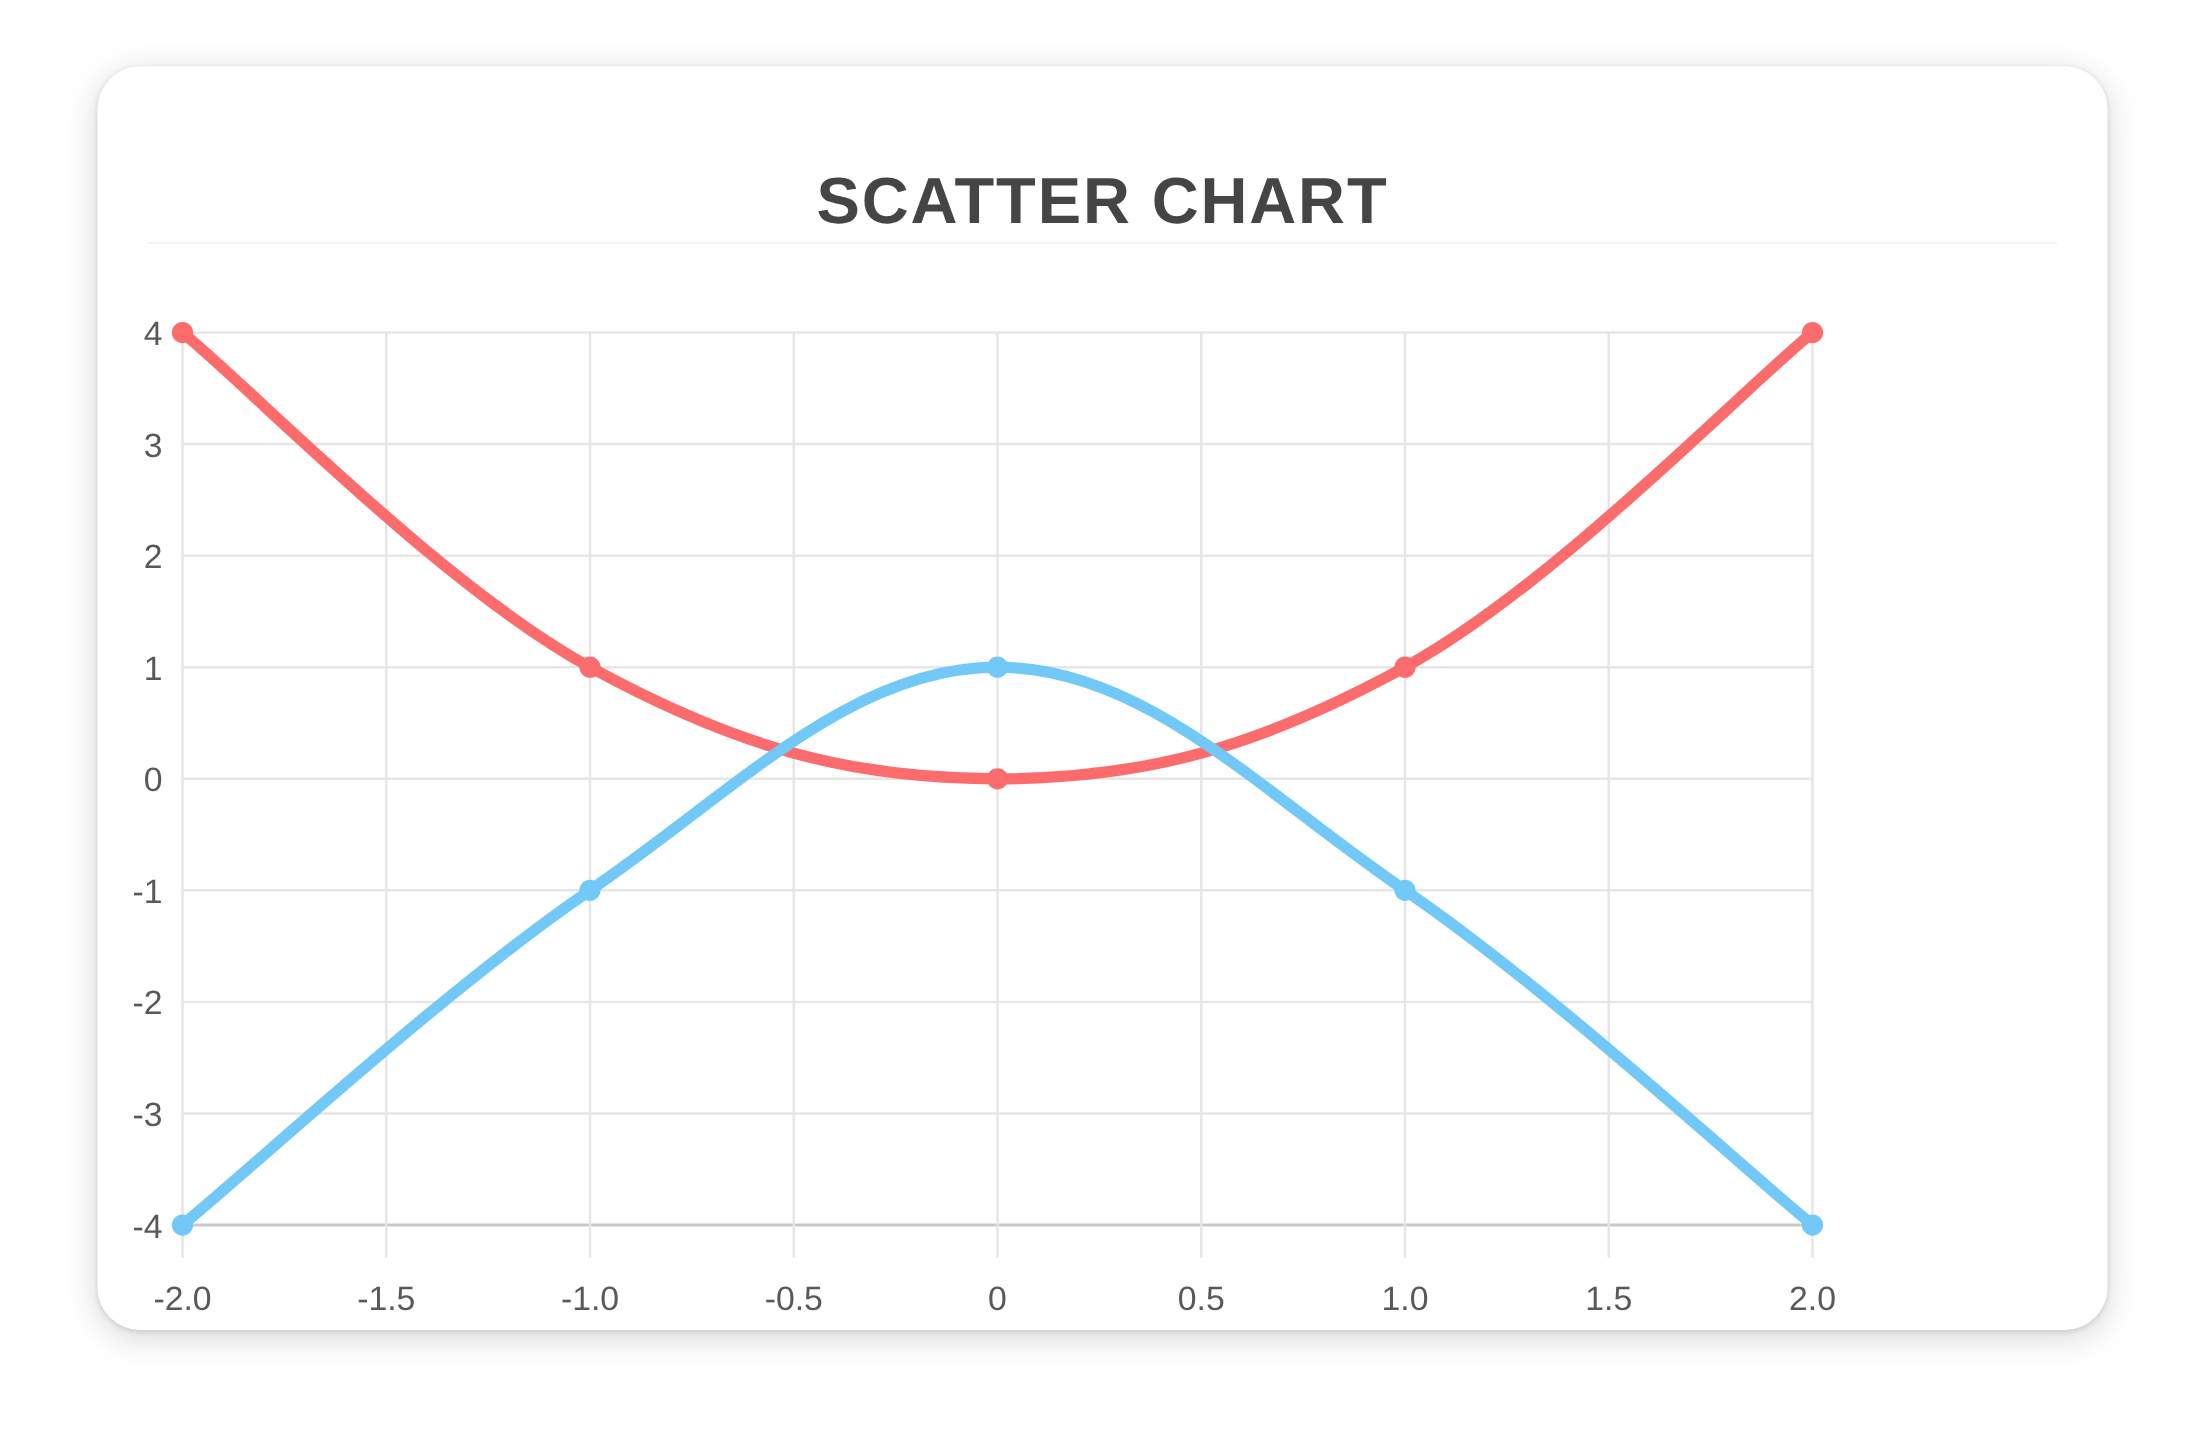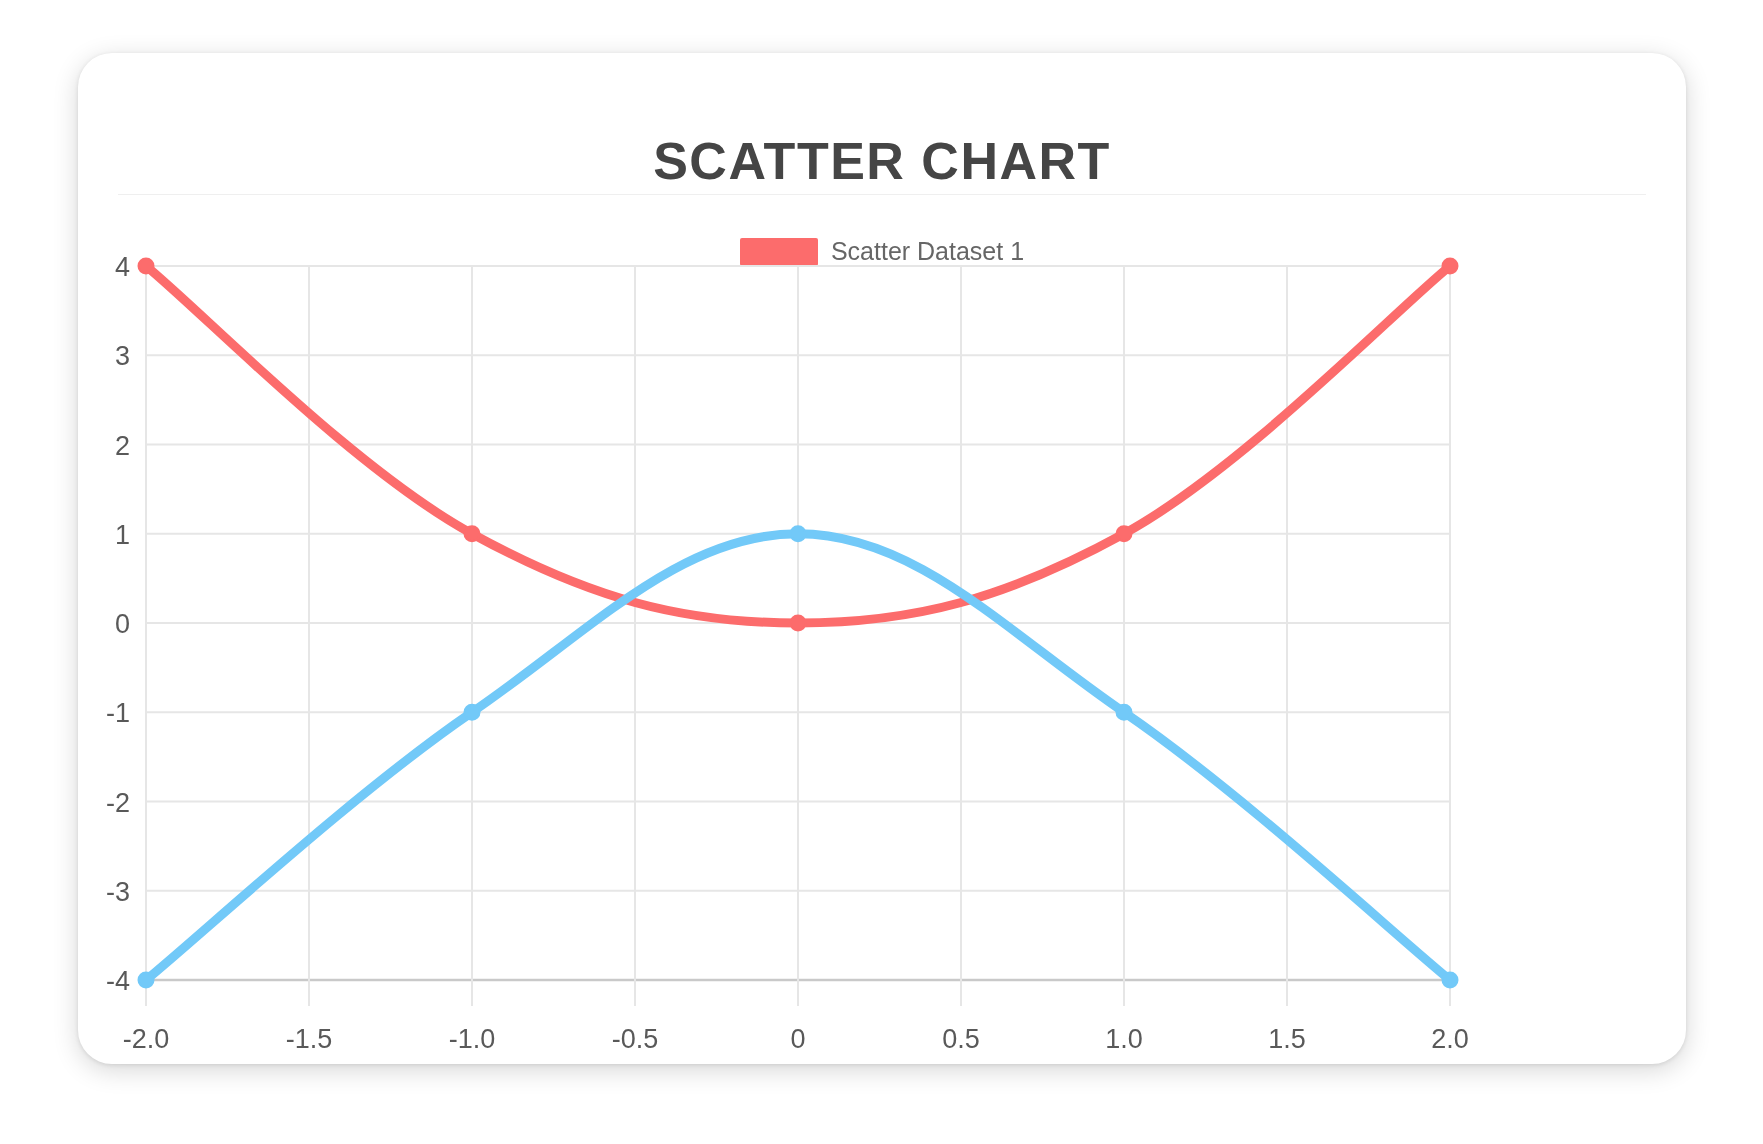--- a/index.html
+++ b/index.html
@@ -124,24 +124,20 @@
 
 <div id="stage">
 
   <div class="card">
 
     <div class="chart-title">SCATTER CHART</div>
 
     <div class="title-divider"></div>
 
     <div class="legend" id="legend">
-        <div class="legend-item">
-          <span class="legend-swatch" style="background: rgb(252, 108, 108);"></span>
-          <span class="legend-label">Scatter Dataset 1</span>
-        </div>
       </div>
 
     <div class="plot-wrap">
       <svg class="plot" id="plot" viewBox="0 0 1608 1011">
           <line x1="68" x2="1372" y1="213" y2="213" class="gridline"></line>
           <text x="52" y="223" class="tick-text y">4</text>
           <line x1="68" x2="1372" y1="302.25" y2="302.25" class="gridline"></line>
           <text x="52" y="312.25" class="tick-text y">3</text>
           <line x1="68" x2="1372" y1="391.5" y2="391.5" class="gridline"></line>
           <text x="52" y="401.5" class="tick-text y">2</text>

